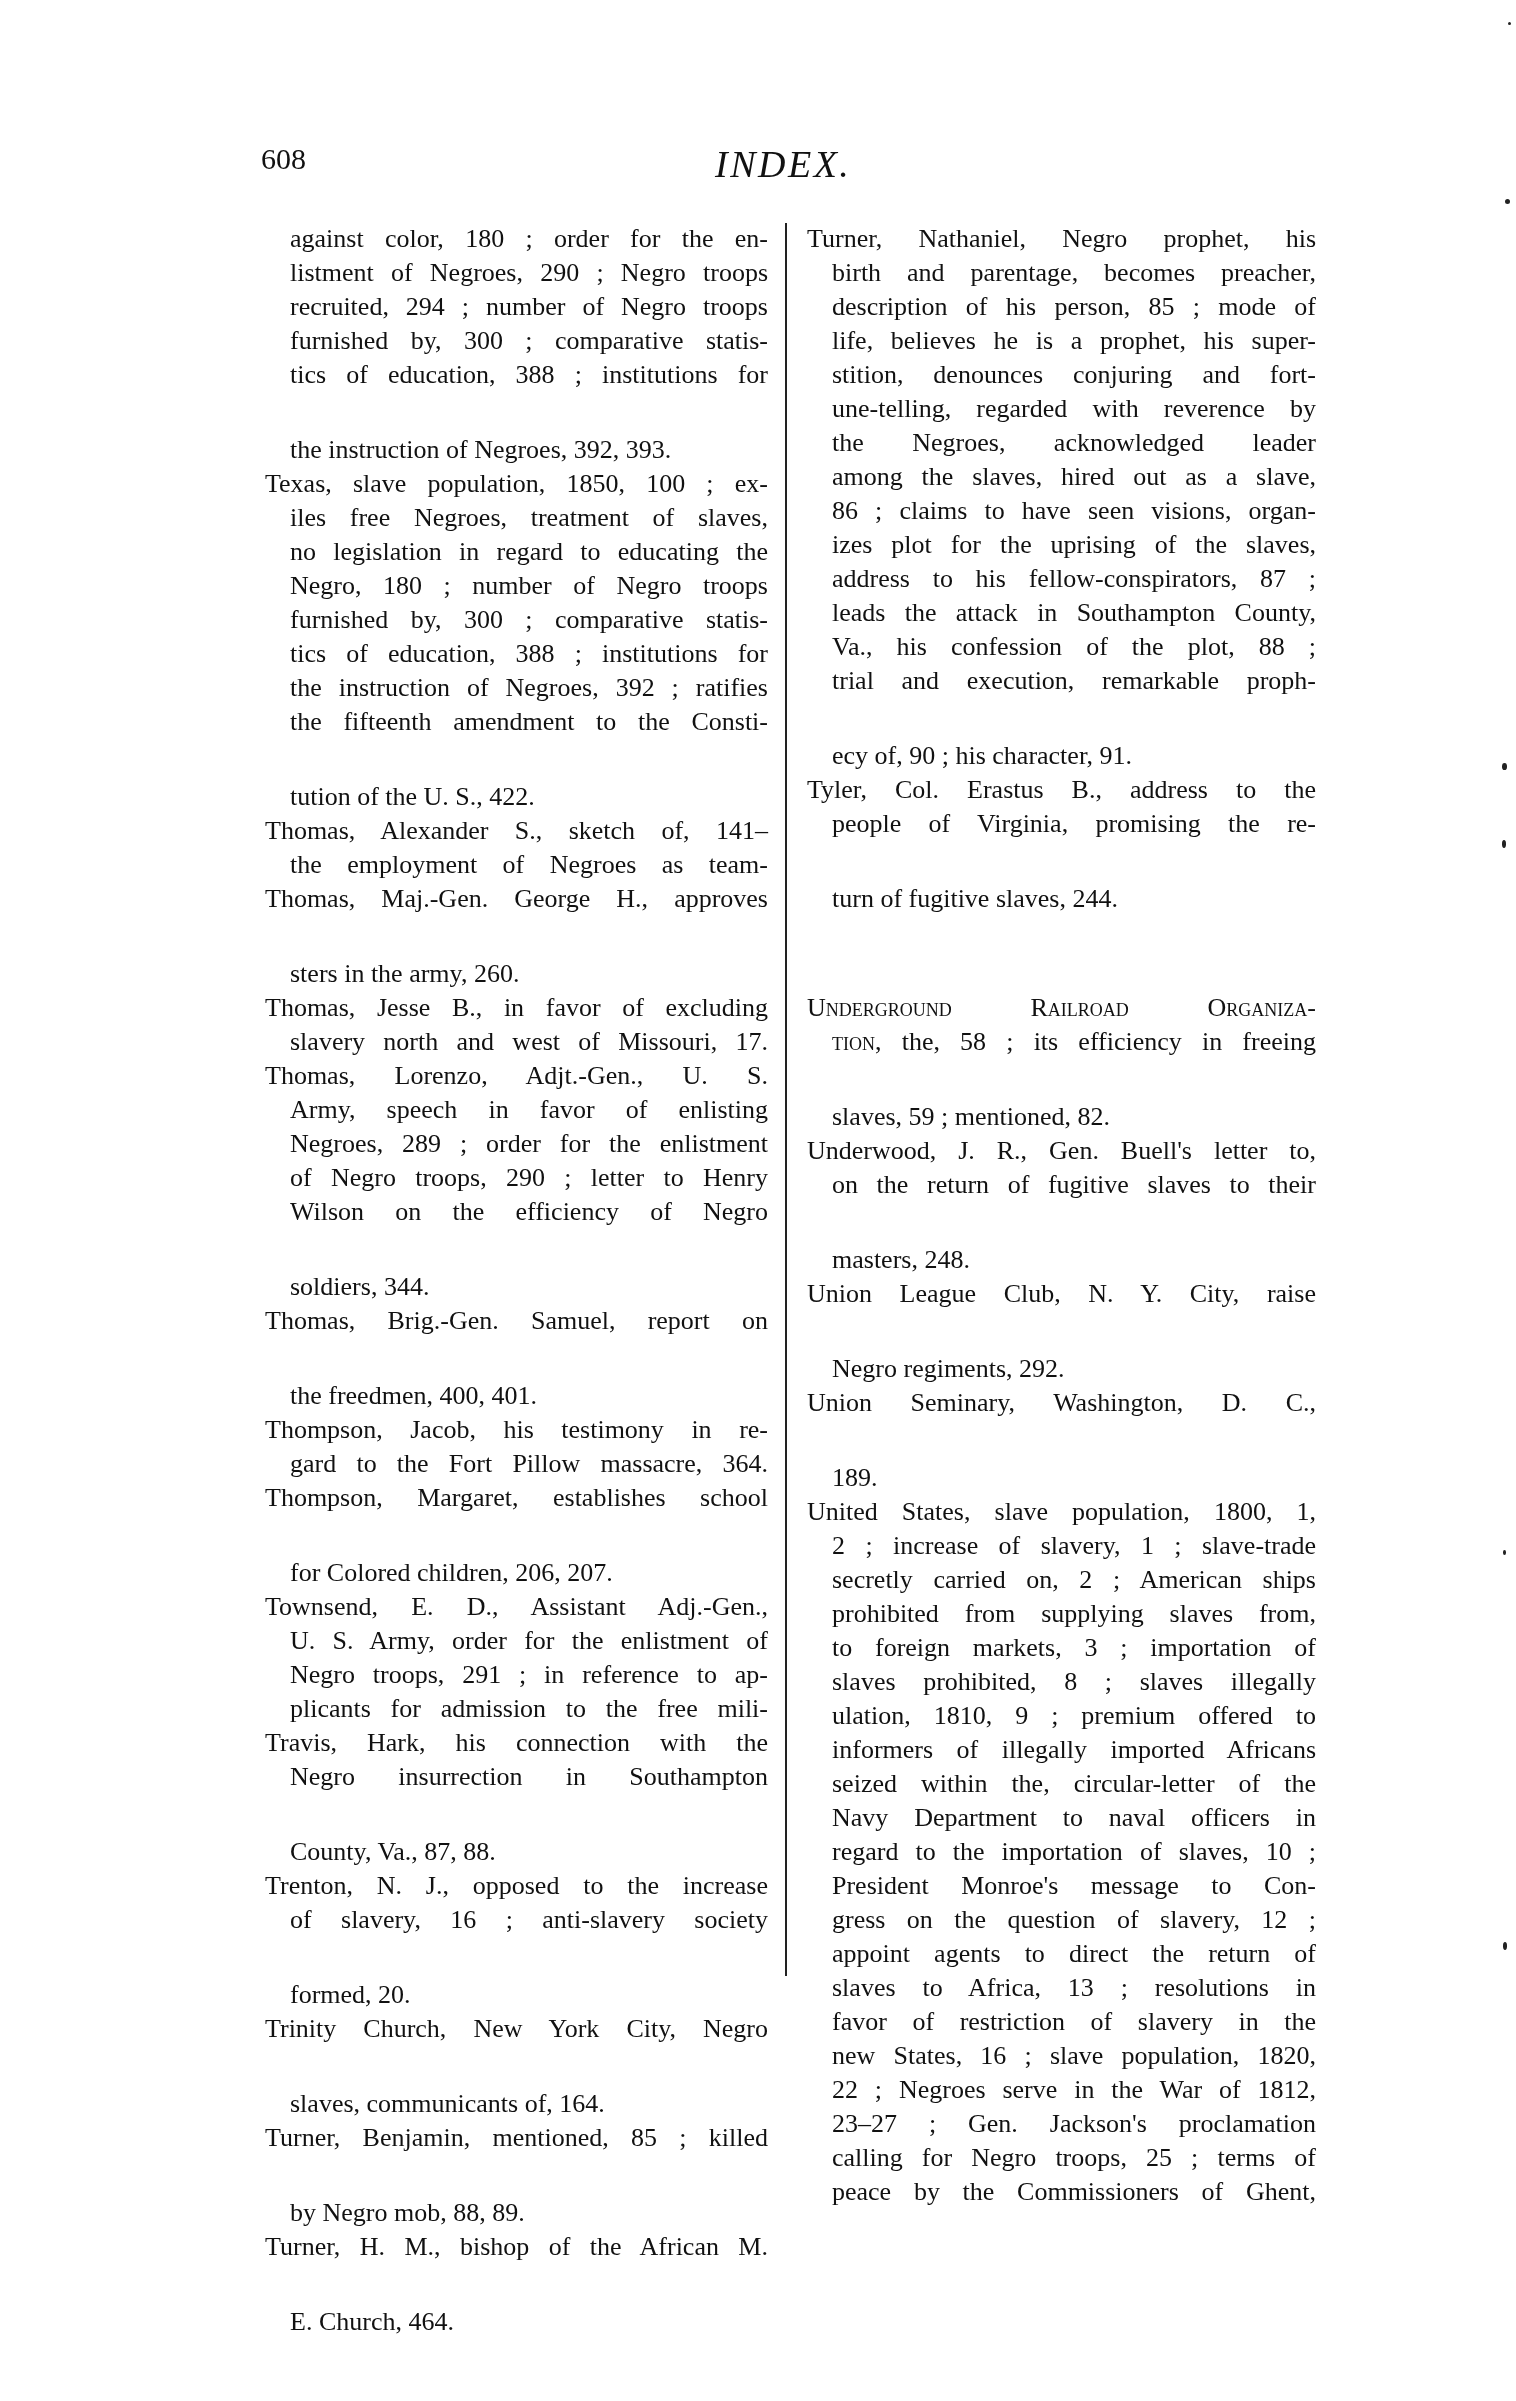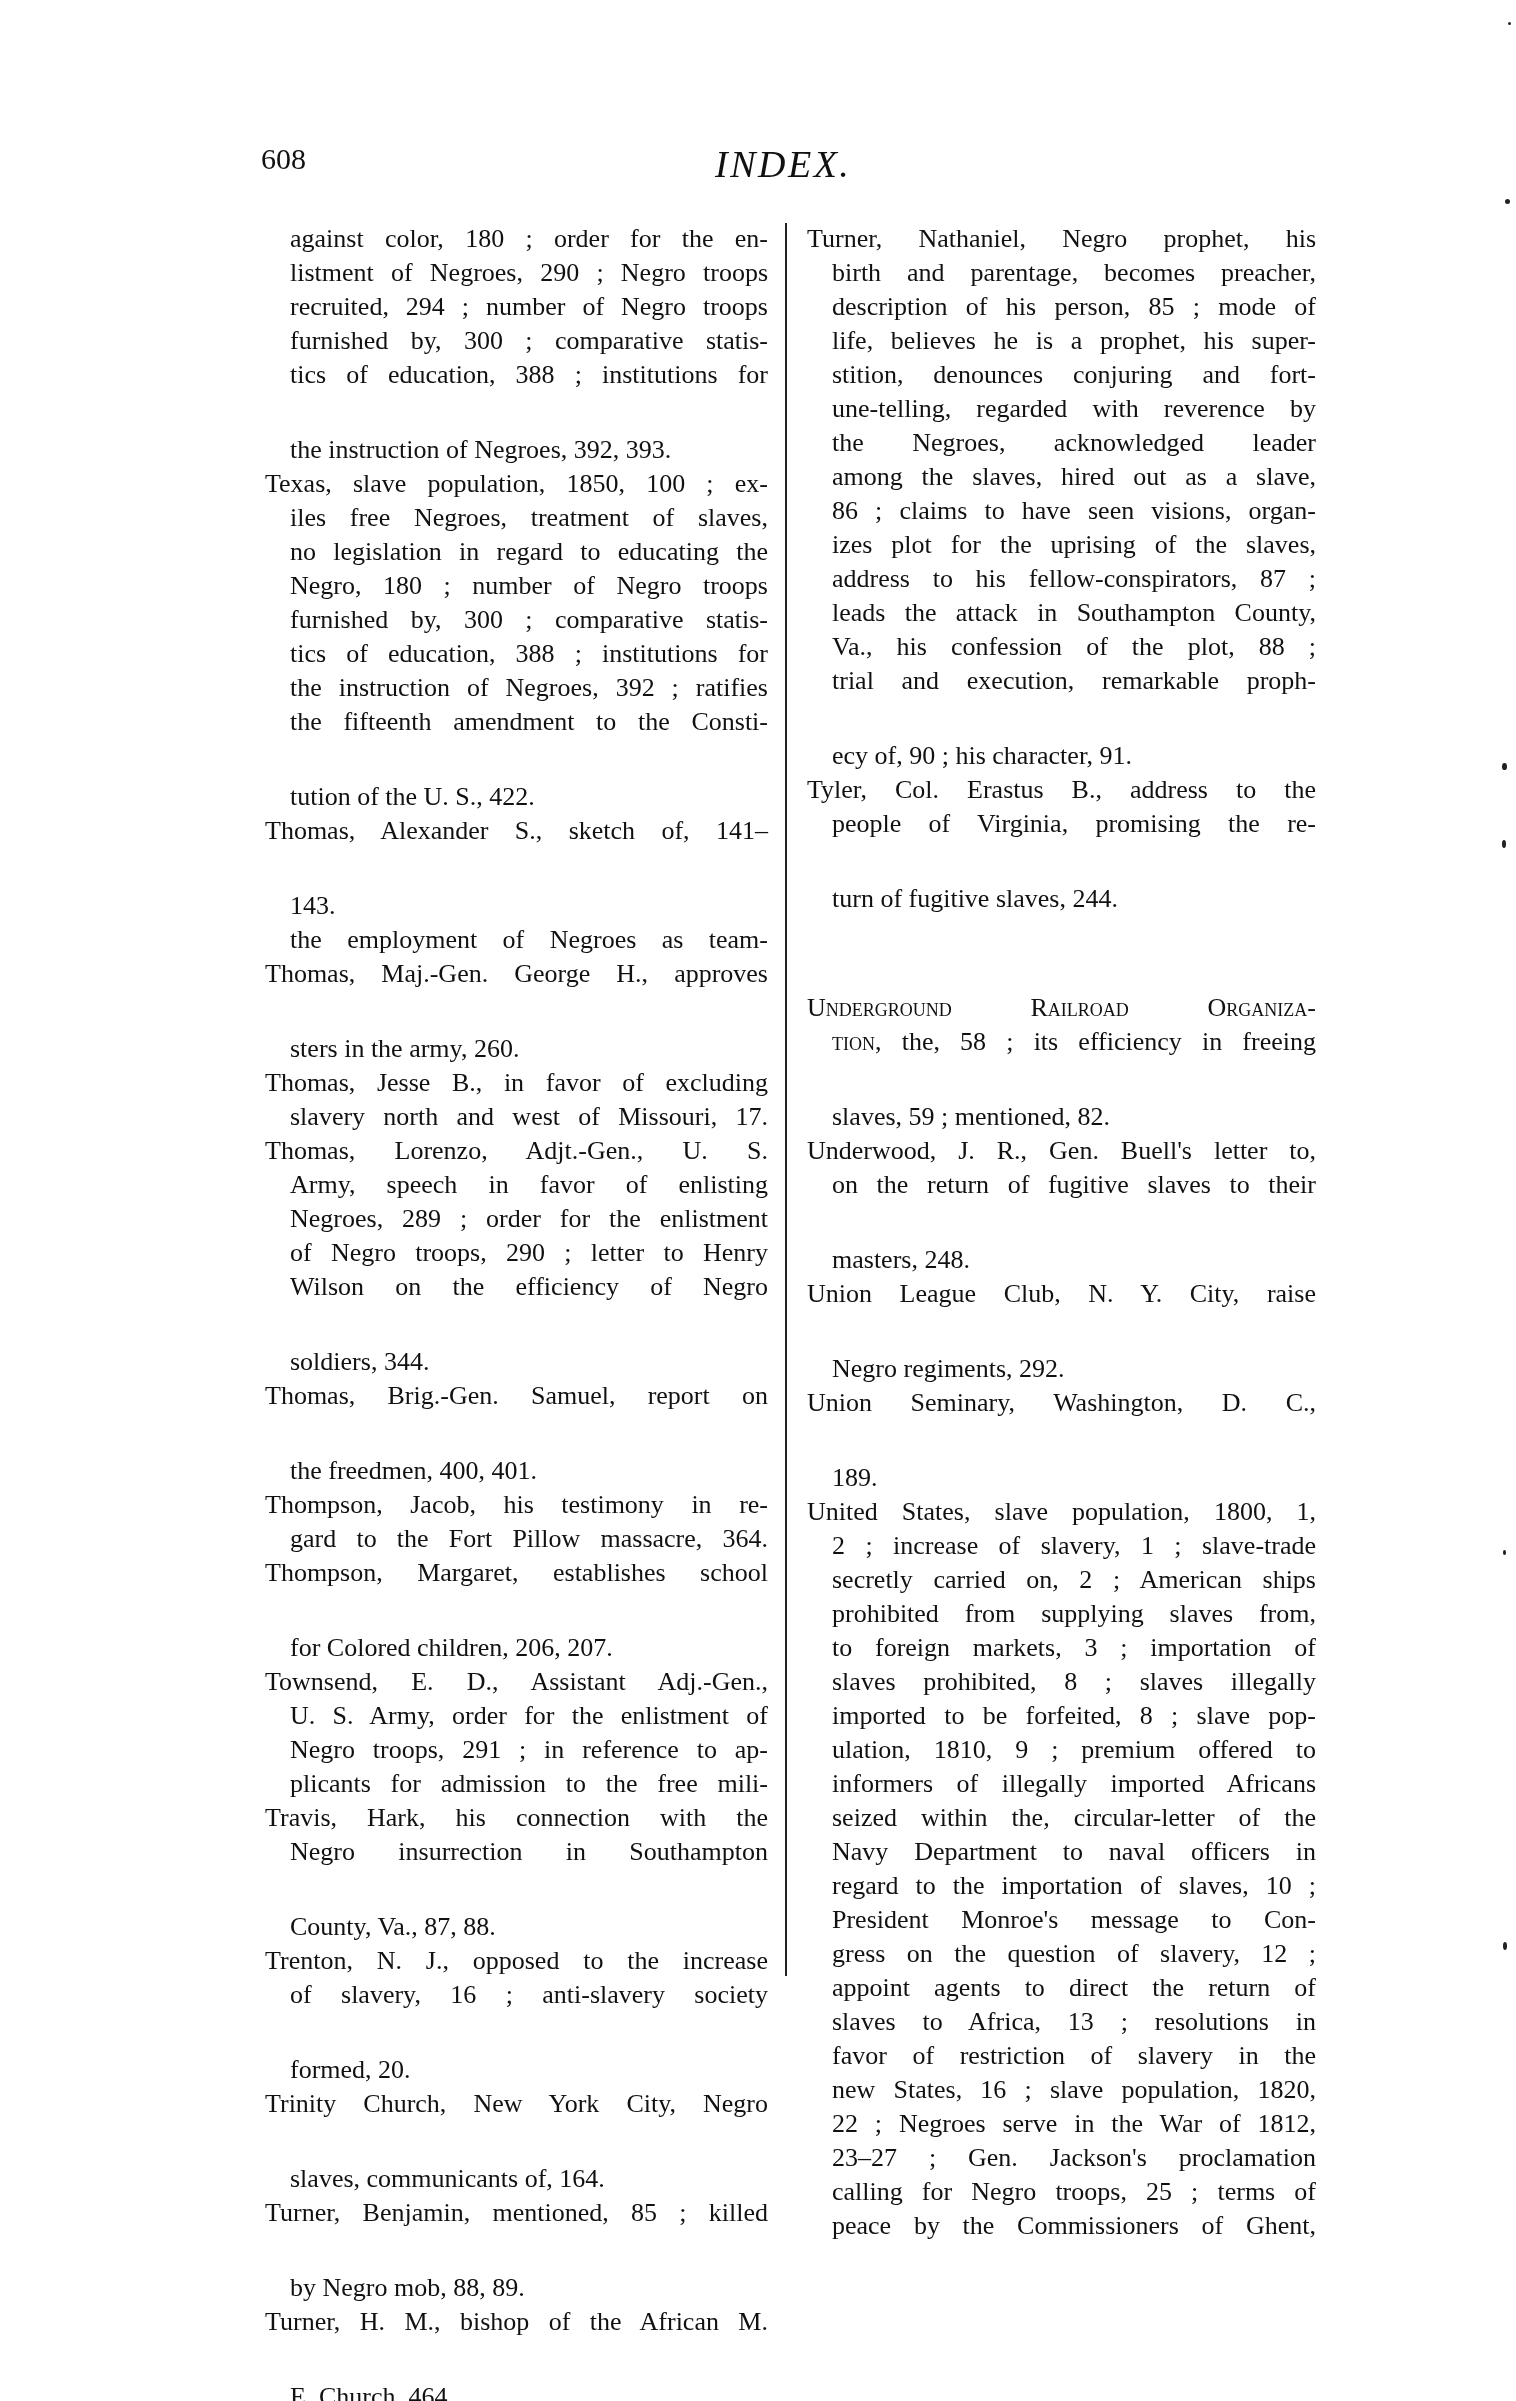--- a/index.html
+++ b/index.html
@@ -36,21 +36,20 @@
       <span class="line">Texas, slave population, 1850, 100 ; ex-</span>
       <span class="line indent">iles free Negroes, treatment of slaves,</span>
       <span class="line indent">no legislation in regard to educating the</span>
       <span class="line indent">Negro, 180 ; number of Negro troops</span>
       <span class="line indent">furnished by, 300 ; comparative statis-</span>
       <span class="line indent">tics of education, 388 ; institutions for</span>
       <span class="line indent">the instruction of Negroes, 392 ; ratifies</span>
       <span class="line indent">the fifteenth amendment to the Consti-</span>
       <span class="line indent last">tution of the U. S., 422.</span>
       <span class="line">Thomas, Alexander S., sketch of, 141–</span>
-      <span class="line indent last">143.</span>
       <span class="line indent">the employment of Negroes as team-</span>
       <span class="line">Thomas, Maj.-Gen. George H., approves</span>
       <span class="line indent last">sters in the army, 260.</span>
       <span class="line">Thomas, Jesse B., in favor of excluding</span>
       <span class="line indent">slavery north and west of Missouri, 17.</span>
       <span class="line">Thomas, Lorenzo, Adjt.-Gen., U. S.</span>
       <span class="line indent">Army, speech in favor of enlisting</span>
       <span class="line indent">Negroes, 289 ; order for the enlistment</span>
       <span class="line indent">of Negro troops, 290 ; letter to Henry</span>
       <span class="line indent">Wilson on the efficiency of Negro</span>
@@ -108,21 +107,20 @@
       <span class="line">Union League Club, N. Y. City, raise</span>
       <span class="line indent last">Negro regiments, 292.</span>
       <span class="line">Union Seminary, Washington, D. C.,</span>
       <span class="line indent last">189.</span>
       <span class="line">United States, slave population, 1800, 1,</span>
       <span class="line indent">2 ; increase of slavery, 1 ; slave-trade</span>
       <span class="line indent">secretly carried on, 2 ; American ships</span>
       <span class="line indent">prohibited from supplying slaves from,</span>
       <span class="line indent">to foreign markets, 3 ; importation of</span>
       <span class="line indent">slaves prohibited, 8 ; slaves illegally</span>
-      <span class="line indent">imported to be forfeited, 8 ; slave pop-</span>
       <span class="line indent">ulation, 1810, 9 ; premium offered to</span>
       <span class="line indent">informers of illegally imported Africans</span>
       <span class="line indent">seized within the, circular-letter of the</span>
       <span class="line indent">Navy Department to naval officers in</span>
       <span class="line indent">regard to the importation of slaves, 10 ;</span>
       <span class="line indent">President Monroe's message to Con-</span>
       <span class="line indent">gress on the question of slavery, 12 ;</span>
       <span class="line indent">appoint agents to direct the return of</span>
       <span class="line indent">slaves to Africa, 13 ; resolutions in</span>
       <span class="line indent">favor of restriction of slavery in the</span>

